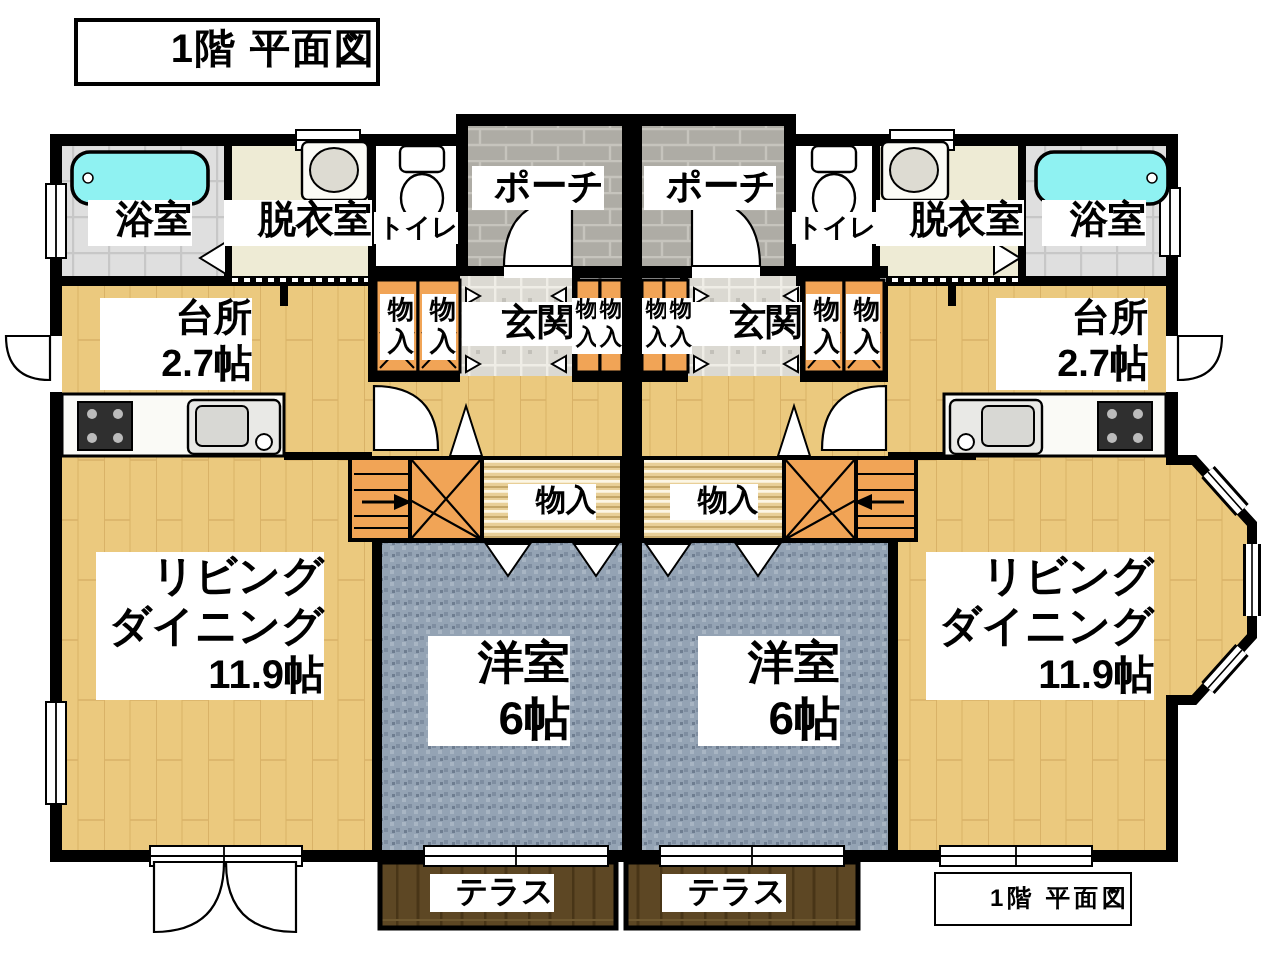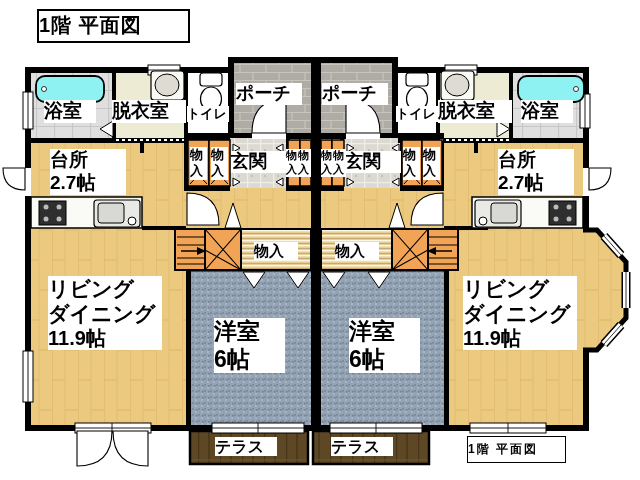--- a/index.html
+++ b/index.html
@@ -1,19 +1,19 @@
 <!DOCTYPE html>
 <html><head>
 <meta charset="utf-8">
 <style>
   html,body{margin:0;padding:0;background:#fff;}
   #plan{position:relative;width:640px;height:480px;background:#fff;overflow:hidden;
         font-family:"Liberation Sans","DejaVu Sans",sans-serif;}
   #plan svg{position:absolute;left:0;top:0;}
-  .lbl{position:absolute;background:#fff;color:#000;font-weight:bold;text-align:left;
+  .lbl{position:absolute;background:#fff;color:#000;font-weight:bold;text-align:right;
        line-height:1.2;white-space:nowrap;z-index:5;}
   .vstore{white-space:normal;word-break:break-all;line-height:1.25;}
   .boxed{border:2px solid #000;}
 </style>
 </head>
 <body>
 
 <div id="plan">
 
 <svg width="640" height="480" viewBox="0 0 640 480">

